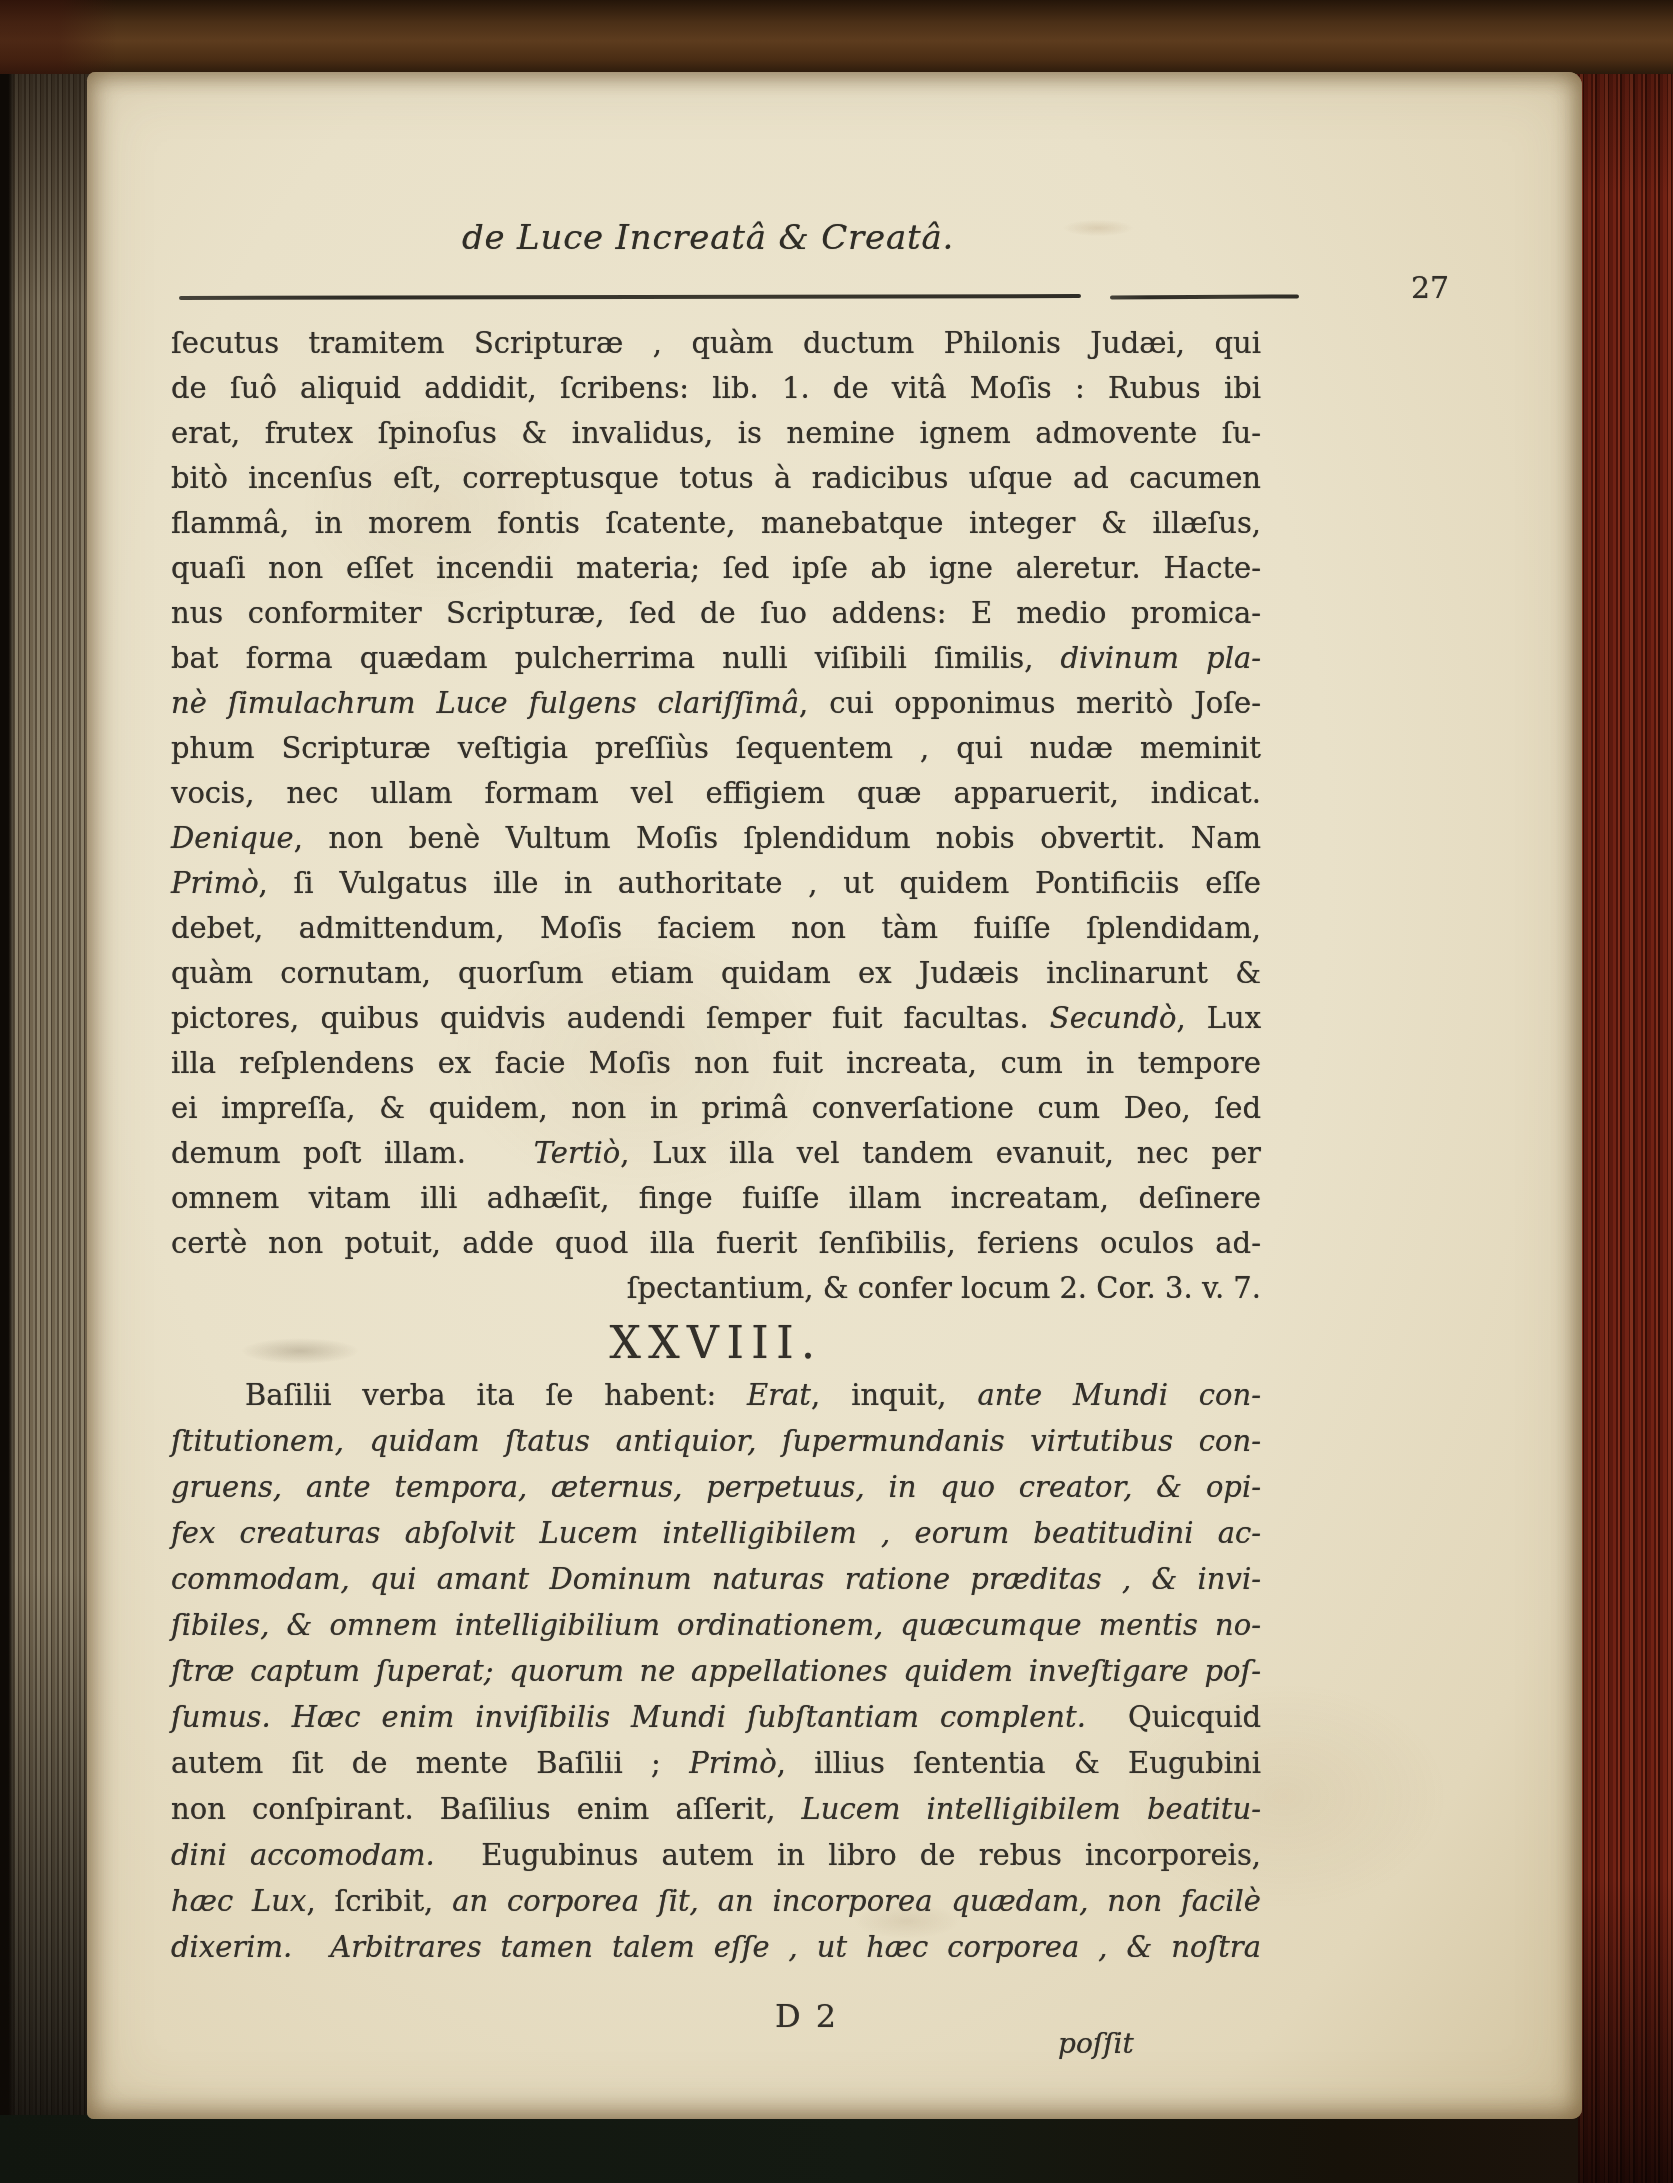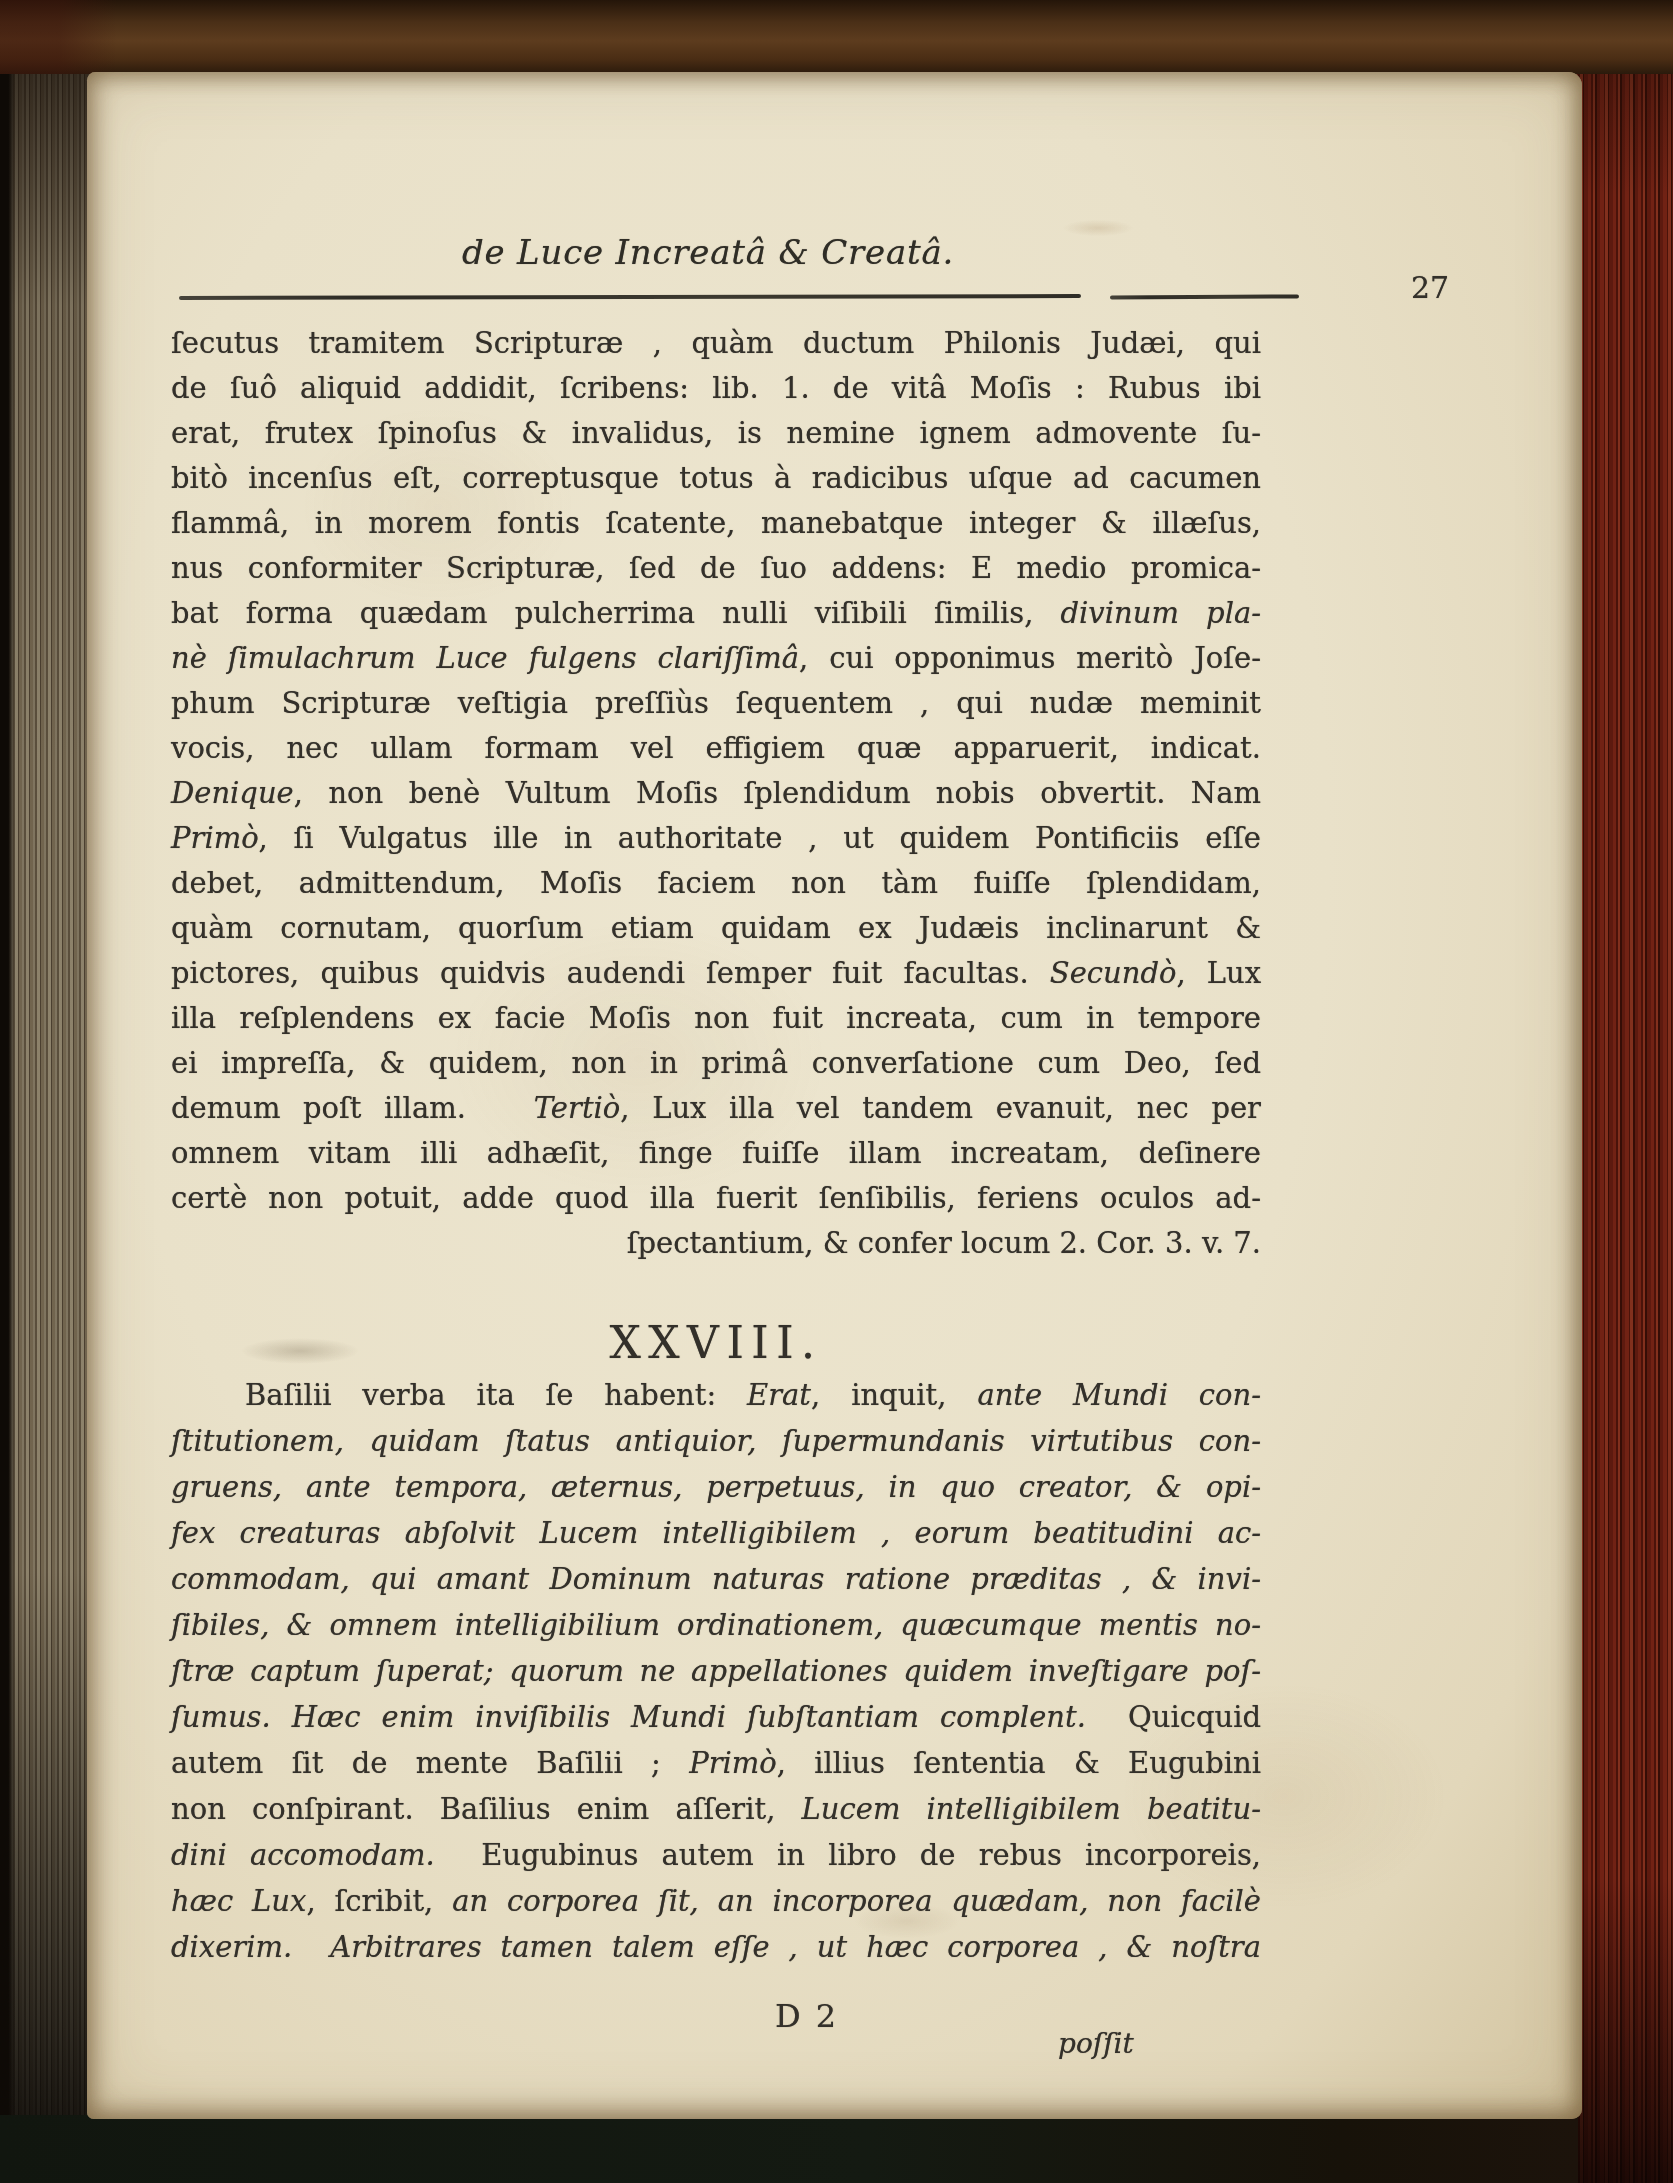--- a/index.html
+++ b/index.html
@@ -50,21 +50,21 @@
     content:""; position:absolute; inset:0; pointer-events:none; border-radius:inherit;
     background:
       radial-gradient(ellipse 84px 18.4px at 213px 1279px, rgba(110,95,70,.28), transparent 70%),
       radial-gradient(ellipse 50px 11.7px at 1011px 156px, rgba(140,100,50,.16), transparent 70%),
       radial-gradient(ellipse 251px 184px at 552px 987px, rgba(150,120,70,.07), transparent 75%),
       radial-gradient(ellipse 218px 151px at 1197px 1724px, rgba(150,115,60,.08), transparent 75%),
       radial-gradient(ellipse 184px 134px at 351px 435px, rgba(150,115,60,.06), transparent 75%),
       radial-gradient(ellipse 75px 25px at 820px 1849px, rgba(130,100,60,.12), transparent 70%);
   }
   .head-title {
-    position:absolute; left:375px; top:160px;
+    position:absolute; left:375px; top:145px;
     font-style:italic; font-size:34px; letter-spacing:0.8px; color:#2f2d26;text-align:center;
   }
   .page-number { position:absolute; left:1324px; top:162px; font-size:30px;margin-top:36px; }
   .rule { position:absolute; left:92px; top:223px; width:1120px; height:5.9px; }
   .rule .seg {
     position:absolute; top:0; height:4.2px; border-radius:2.5px;
     background:linear-gradient(90deg,#46433a,#2e2c26 20%,#3c392f 60%,#2e2c26);
   }
   .rule .seg1 { left:0; width:902px; transform:rotate(-0.12deg); }
   .rule .seg2 { left:931px; width:189px; transform:rotate(-0.35deg); }
@@ -102,20 +102,21 @@
       <span class="seg seg1"></span>
       <span class="seg seg2"></span>
     </div>
 
     <div class="para para1">
         <div class="line"><span>ſecutus tramitem Scripturæ , quàm ductum Philonis Judæi, qui</span></div>
         <div class="line"><span>de ſuô aliquid addidit, ſcribens: lib. 1. de vitâ Moſis : Rubus ibi</span></div>
         <div class="line"><span>erat, frutex ſpinoſus &amp; invalidus, is nemine ignem admovente ſu-</span></div>
         <div class="line"><span>bitò incenſus eſt, correptusque totus à radicibus uſque ad cacumen</span></div>
         <div class="line"><span>flammâ, in morem fontis ſcatente, manebatque integer &amp; illæſus,</span></div>
+        <div class="line"><span>quaſi non eſſet incendii materia; ſed ipſe ab igne aleretur. Hacte-</span></div>
         <div class="line"><span>nus conformiter Scripturæ, ſed de ſuo addens: E medio promica-</span></div>
         <div class="line"><span>bat forma quædam pulcherrima nulli viſibili ſimilis, </span><span class="it">divinum pla-</span></div>
         <div class="line"><span class="it">nè ſimulachrum Luce fulgens clariſſimâ</span><span>, cui opponimus meritò Joſe-</span></div>
         <div class="line"><span>phum Scripturæ veſtigia preſſiùs ſequentem , qui nudæ meminit</span></div>
         <div class="line"><span>vocis, nec ullam formam vel effigiem quæ apparuerit, indicat.</span></div>
         <div class="line"><span class="it">Denique</span><span>, non benè Vultum Moſis ſplendidum nobis obvertit. Nam</span></div>
         <div class="line"><span class="it">Primò</span><span>, ſi Vulgatus ille in authoritate , ut quidem Pontificiis eſſe</span></div>
         <div class="line"><span>debet, admittendum, Moſis faciem non tàm fuiſſe ſplendidam,</span></div>
         <div class="line"><span>quàm cornutam, quorſum etiam quidam ex Judæis inclinarunt &amp;</span></div>
         <div class="line"><span>pictores, quibus quidvis audendi ſemper fuit facultas. </span><span class="it">Secundò</span><span>, Lux</span></div>

